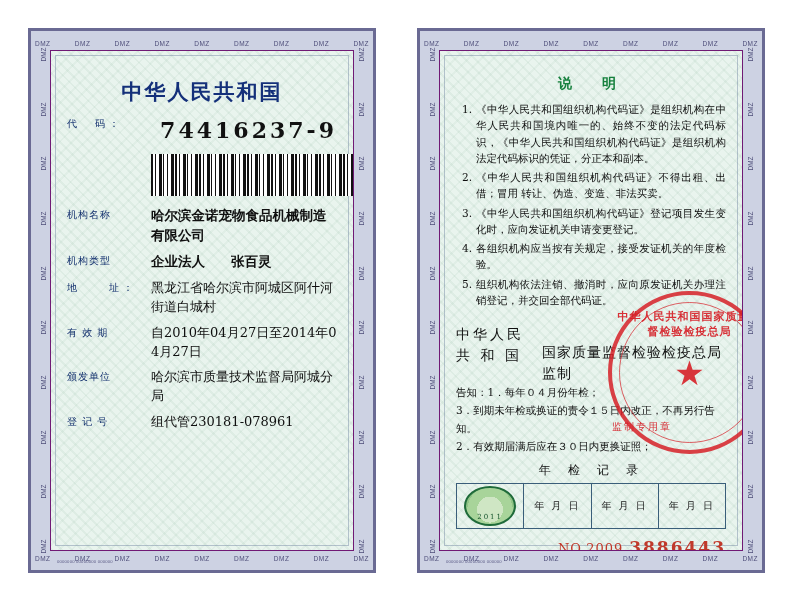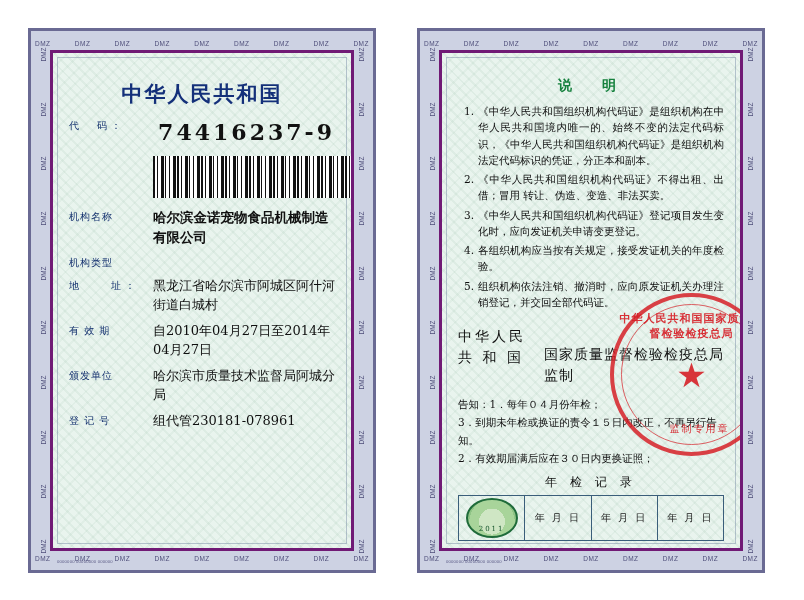--- a/index.html
+++ b/index.html
@@ -45,21 +45,21 @@
   .frame-band {
     position: absolute;
     inset: 3px;
     background: #cdd2e3;
     box-sizing: border-box;
   }
   .frame-inner {
     position: absolute;
     inset: 22px;
     background: #e9f4ee;
-    border: 3px solid #701a75;
+    border: 1px solid #701a75;
     box-sizing: border-box;
     overflow: hidden;
   }
   .frame-inner::before {
     
     content: "";
     position: absolute;
     inset: 0;
     background:
       repeating-linear-gradient(45deg, rgba(120,170,140,0.10) 0 2px, rgba(255,255,255,0) 2px 7px),
@@ -237,21 +237,21 @@
   .issuer-right {
     font-size: 14px;
     line-height: 1.5;
     letter-spacing: 1px;
     margin-left: 86px;
     padding-top: 18px;
   }
   .clear { clear: both; }
 
   .announce {
-    margin-top: 10px;
+    margin-top: 0;
     font-family: "DejaVu Serif", serif;
     font-size: 10.5px;
     color: #111;
     line-height: 1.7;
     position: relative;
     z-index: 4;
   }
 
   
   .seal {
@@ -286,33 +286,32 @@
     top: 14px;
     text-align: center;
     font-family: "DejaVu Serif", serif;
     font-size: 11px;
     font-weight: bold;
     letter-spacing: 1px;
     color: rgba(214,32,39,0.92);
   }
   .seal-arc2 {
     position: absolute;
-    left: 16px; right: 0;
+    left: 0; right: 0;
     bottom: 16px;
-    text-align: center;
     font-family: "DejaVu Serif", serif;
     font-size: 10px;
     letter-spacing: 2px;
     color: rgba(214,32,39,0.92);
   }
 
   
   .insp-title {
     text-align: center;
-    font-family: Liberation Serif, serif;
+    font-family: Liberation Mono, monospace;
     font-size: 12px;
     letter-spacing: 5px;
     color: #111;
     margin-top: 6px;
   }
   .insp-table {
     margin-top: 4px;
     width: 100%;
     border-collapse: collapse;
   }
@@ -425,20 +424,24 @@
 
         <div class="barcode"></div>
 
         <div class="row">
           <div class="row-label wide">机构名称</div>
           <div class="row-value value-strong">哈尔滨金诺宠物食品机械制造有限公司</div>
         </div>
 
         <div class="row">
           <div class="row-label wide">机构类型</div>
+          <div class="row-value value-two">
+            <span class="value-strong">企业法人</span>
+            <span class="value-strong">张百灵</span>
+          </div>
         </div>
 
         <div class="row">
           <div class="row-label">地　　址：</div>
           <div class="row-value">黑龙江省哈尔滨市阿城区阿什河街道白城村</div>
         </div>
 
         <div class="row">
           <div class="row-label wide">有 效 期</div>
           <div class="row-value">自2010年04月27日至2014年04月27日</div>

